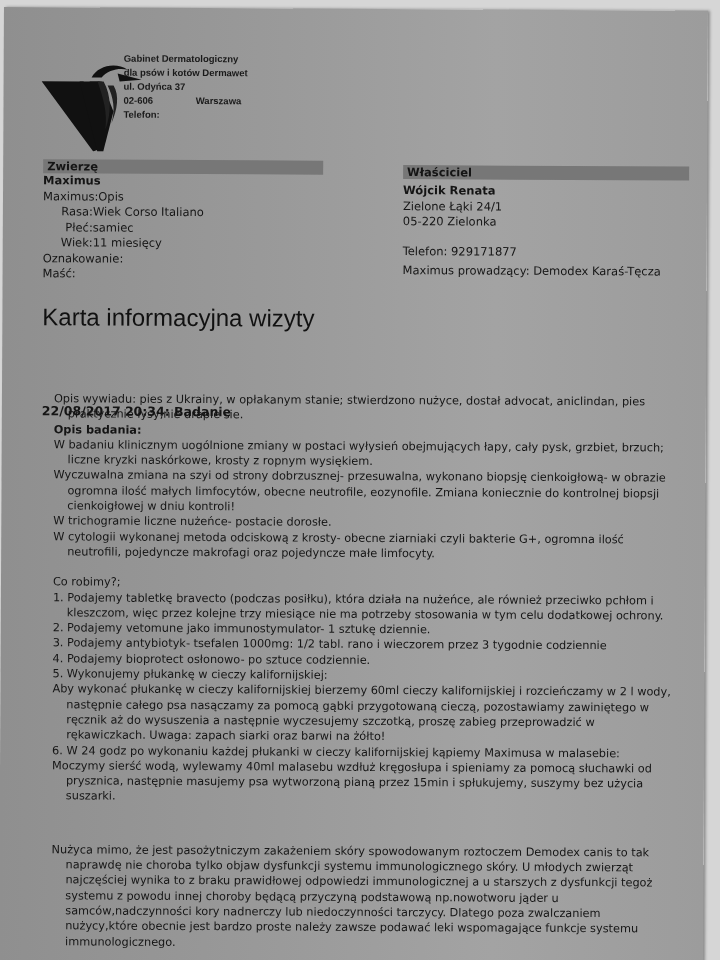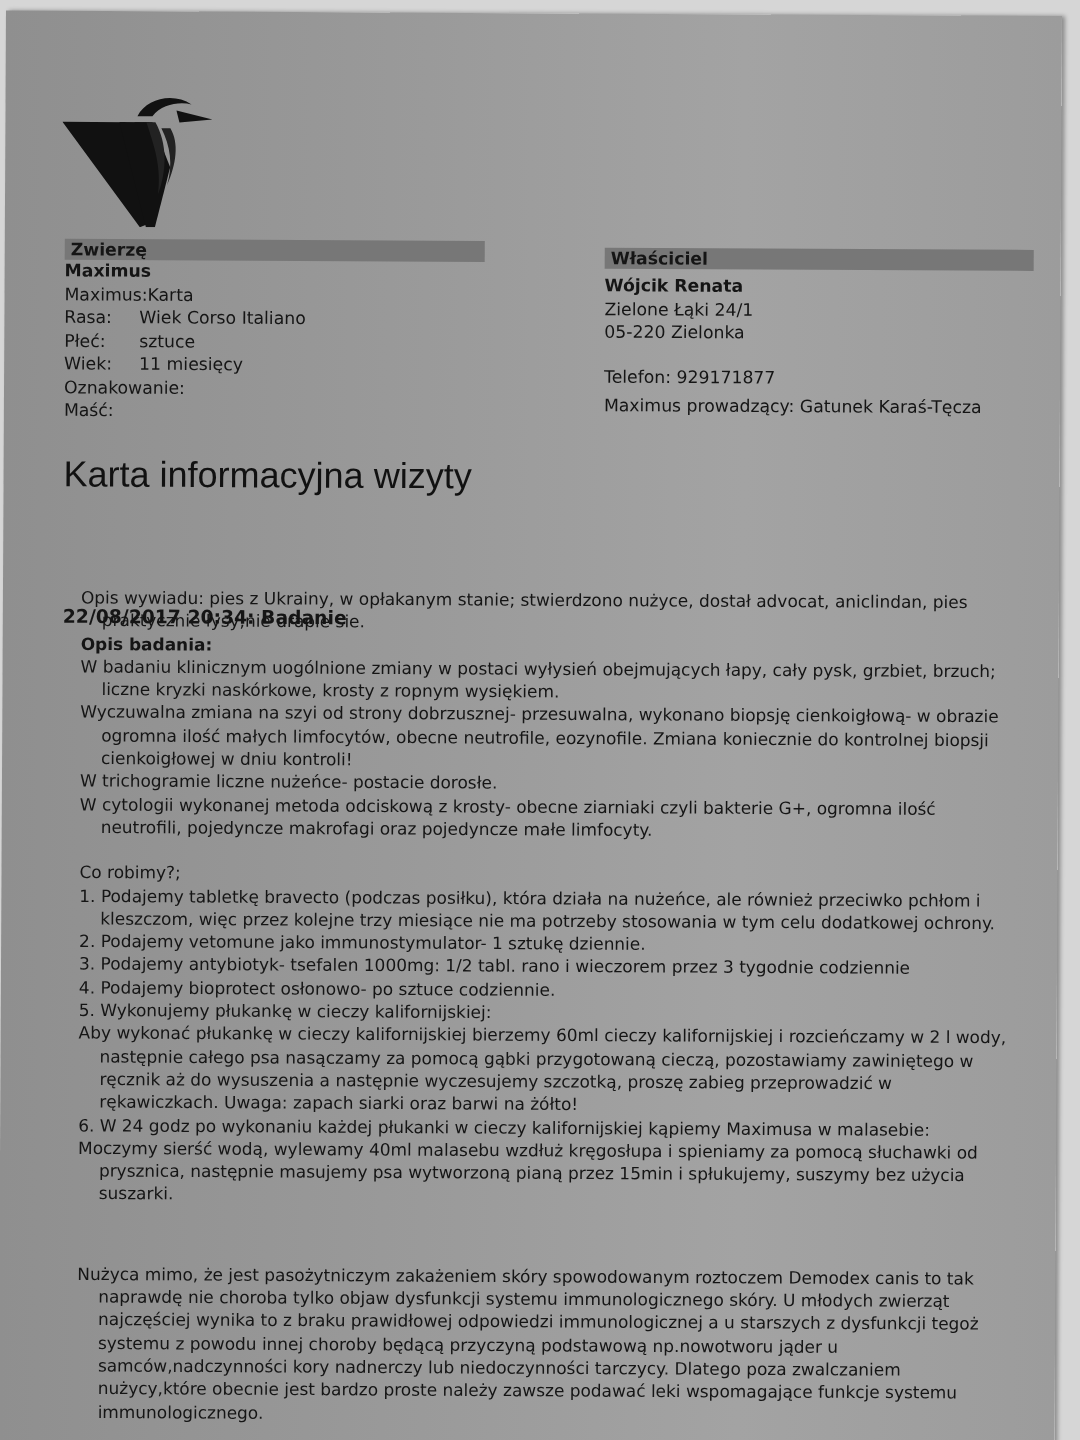--- a/index.html
+++ b/index.html
@@ -20,21 +20,21 @@
   .logo { position: absolute; left: 38px; top: 52px; width: 100px; height: 92px; }
   .clinic { position: absolute; left: 120px; top: 44px; font-family: "Liberation Sans", sans-serif; font-size: 9.5px; line-height: 14px; font-weight: bold; color: #1a1a1a; }
   .clinic .row { white-space: nowrap; }
   .clinic .city { margin-left: 40px; }
   .section-bar {
     position: absolute; height: 14px; background: #777; font-weight: bold; font-size: 11.5px; line-height: 14px; padding-left: 4px;
   }
   .animal-block { position: absolute; left: 40px; top: 152px; width: 300px; font-size: 11.5px; line-height: 15.5px; }
   .owner-block  { position: absolute; left: 400px; top: 156px; width: 300px; font-size: 11.5px; line-height: 15.5px; }
   .field { display: flex; white-space: nowrap; }
-  .field .k { width: 50px; }
+  .field .k { width: 50px; text-align: right; }
   .bold { font-weight: bold; }
   .title { position: absolute; left: 40px; top: 296px; font-family: "Liberation Sans", sans-serif; font-size: 24px; color: #111; }
   .visit-head { position: absolute; left: 40px; top: 356px; font-weight: bold; font-size: 12.5px; margin-top: 40px; }
   .body-text { position: absolute; left: 52px; top: 384px; width: 620px; font-size: 11.3px; line-height: 15.3px; }
   .para { padding-left: 14px; text-indent: -14px; }
   .gap { height: 15px; }
   .gap2 { height: 38px; }
 </style>
 </head>
 <body>
@@ -43,35 +43,45 @@
 
   <svg class="logo" viewBox="0 0 100 92">
     <polygon points="0,22 42,22 55,84 62,84 48,22 58,22 70,50 62,88 52,92" fill="#111"></polygon>
     <path d="M38,22 L56,92 L62,92 L72,52 L60,22 Z" fill="#111"></path>
     <path d="M50,18 C56,6 74,2 86,10 C78,8 66,10 60,18 Z" fill="#111"></path>
     <path d="M56,22 C62,40 66,52 64,70 C70,54 70,36 62,22 Z" fill="#222"></path>
     <path d="M66,26 C72,38 74,50 70,64 C76,50 78,36 72,26 Z" fill="#222"></path>
     <path d="M76,14 L100,20 L78,22 Z" fill="#111"></path>
   </svg>
 
+  <div class="clinic">
+    <div class="row">Gabinet Dermatologiczny</div>
+    <div class="row">dla psów i kotów Dermawet</div>
+    <div class="row">ul. Odyńca 37</div>
+    <div class="row">
+      <span>02-606</span>
+      <span class="city">Warszawa</span>
+    </div>
+    <div class="row">Telefon:</div>
+  </div>
 
   <div class="animal-block">
     <div class="section-bar" style="position:relative; width:276px;">Zwierzę</div>
     <div class="bold">Maximus</div>
     <div class="field">
       <span>Maximus:</span>
-      <span>Karta</span>
+      <span>Opis</span>
     </div>
     <div class="field">
       <span class="k">Rasa:</span>
       <span>Wiek Corso Italiano</span>
     </div>
     <div class="field">
       <span class="k">Płeć:</span>
-      <span>sztuce</span>
+      <span>samiec</span>
     </div>
     <div class="field">
       <span class="k">Wiek:</span>
       <span>11 miesięcy</span>
     </div>
     <div>Oznakowanie:</div>
     <div>Maść:</div>
   </div>
 
   <div class="owner-block">
@@ -79,21 +89,21 @@
     <div class="bold" style="margin-top:4px;">Wójcik Renata</div>
     <div>Zielone Łąki 24/1</div>
     <div>05-220 Zielonka</div>
     <div style="height:14px"></div>
     <div>
       <span>Telefon:</span>
       <span>929171877</span>
     </div>
     <div style="margin-top:4px;">
       <span>Maximus prowadzący:</span>
-      <span>Gatunek Karaś-Tęcza</span>
+      <span>Demodex Karaś-Tęcza</span>
     </div>
   </div>
 
   <div class="title">Karta informacyjna wizyty</div>
   <div class="visit-head">22/08/2017 20:34: Badanie</div>
 
   <div class="body-text">
     <div class="para">Opis wywiadu: pies z Ukrainy, w opłakanym stanie; stwierdzono nużyce, dostał advocat, aniclindan, pies praktycznie łysy,nie drapie sie.</div>
     <div class="bold">Opis badania:</div>
     <div class="para">W badaniu klinicznym uogólnione zmiany w postaci wyłysień obejmujących łapy, cały pysk, grzbiet, brzuch; liczne kryzki naskórkowe, krosty z ropnym wysiękiem.</div>

